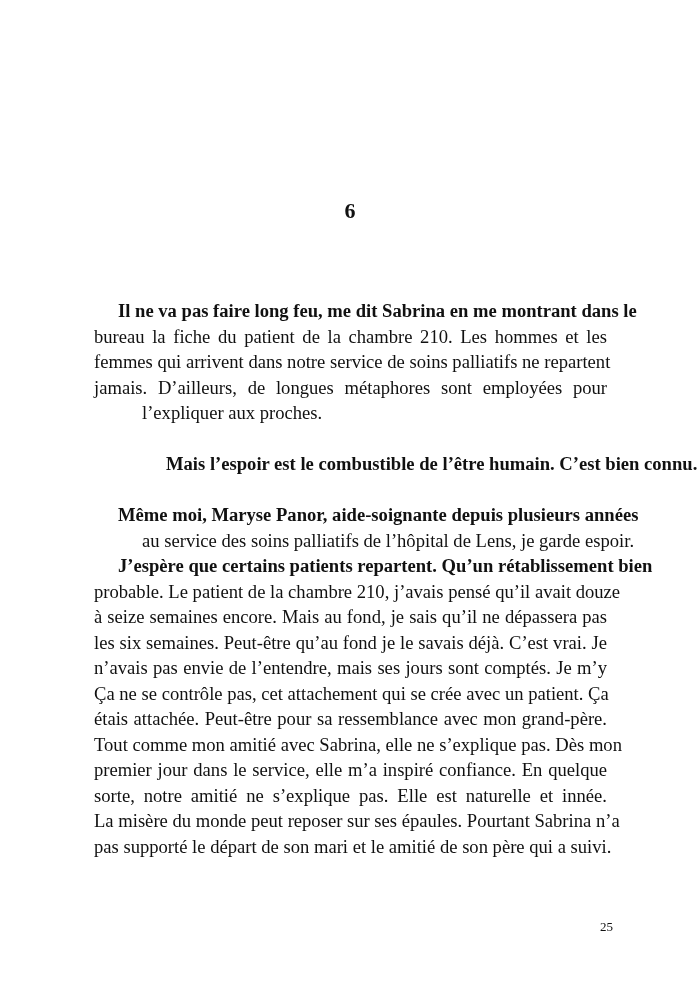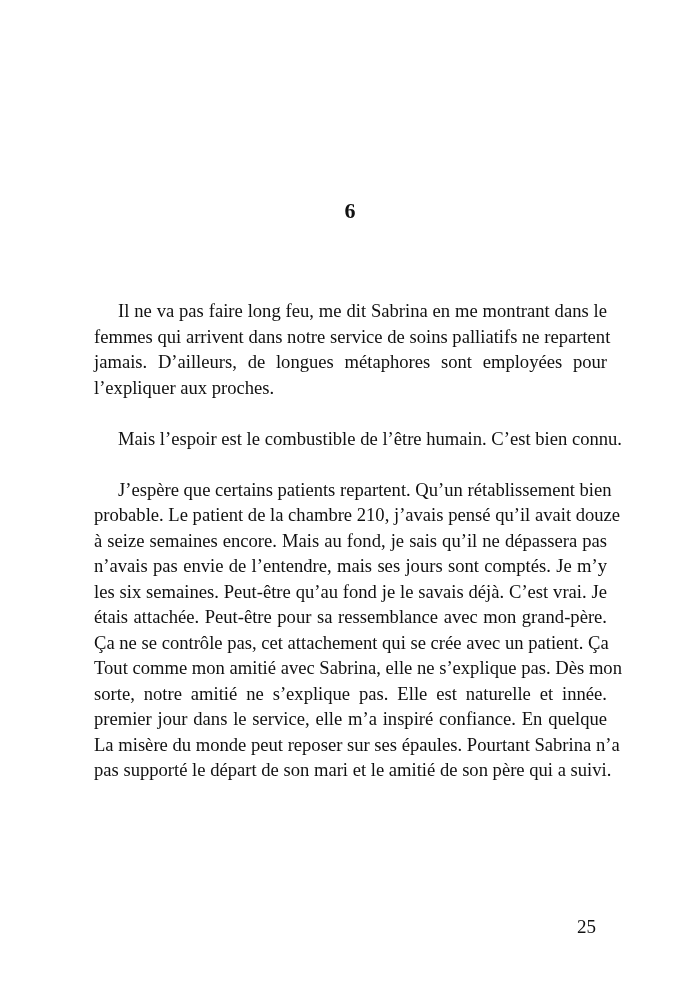--- a/index.html
+++ b/index.html
@@ -14,60 +14,65 @@
     text-align: center; font-weight: bold; font-size: 22px; line-height: 26px;
   }
   .body-text {
     position: absolute; left: 94px; width: 513px; top: 298px;
     font-size: 18.6px; line-height: 25.5px;
   }
   .line {
     display: block; white-space: nowrap; text-align: justify;
     text-align-last: justify; height: 25.5px;
   }
-  .line.last { text-align-last: left; }
-  .line.indent { padding-left: 24px; }
+  .line.last { text-align-last: left; margin-left: 48px; }
+  .line.indent { padding-left: 24px; font-weight: bold; }
   .gap { height: 25.5px; }
   .page-number {
-    position: absolute; right: 104px; top: 916px;
-    font-size: 19px; line-height: 22px;
+    position: absolute; right: 87px; top: 916px;
+    font-size: 13px; line-height: 22px;
   }
 </style>
 </head>
 <body>
 
 <div class="page">
   <div class="chapter-number">6</div>
 
   <div class="body-text">
 
     <div>
       <span class="line indent">Il ne va pas faire long feu, me dit Sabrina en me montrant dans le</span>
+      <span class="line">bureau la fiche du patient de la chambre 210. Les hommes et les</span>
       <span class="line">femmes qui arrivent dans notre service de soins palliatifs ne repartent</span>
       <span class="line">jamais. D’ailleurs, de longues métaphores sont employées pour</span>
       <span class="line last">l’expliquer aux proches.</span>
     </div>
     <div class="gap"></div>
 
     <div>
       <span class="line indent last">Mais l’espoir est le combustible de l’être humain. C’est bien connu.</span>
     </div>
     <div class="gap"></div>
 
+    <div>
+      <span class="line indent">Même moi, Maryse Panor, aide-soignante depuis plusieurs années</span>
+      <span class="line last">au service des soins palliatifs de l’hôpital de Lens, je garde espoir.</span>
+    </div>
 
     <div>
       <span class="line indent">J’espère que certains patients repartent. Qu’un rétablissement bien</span>
       <span class="line">probable. Le patient de la chambre 210, j’avais pensé qu’il avait douze</span>
       <span class="line">à seize semaines encore. Mais au fond, je sais qu’il ne dépassera pas</span>
+      <span class="line">les six semaines. Peut-être qu’au fond je le savais déjà. C’est vrai. Je</span>
       <span class="line">n’avais pas envie de l’entendre, mais ses jours sont comptés. Je m’y</span>
-      <span class="line">les six semaines. Peut-être qu’au fond je le savais déjà. C’est vrai. Je</span>
+      <span class="line">Ça ne se contrôle pas, cet attachement qui se crée avec un patient. Ça</span>
       <span class="line">étais attachée. Peut-être pour sa ressemblance avec mon grand-père.</span>
-      <span class="line">Ça ne se contrôle pas, cet attachement qui se crée avec un patient. Ça</span>
       <span class="line">Tout comme mon amitié avec Sabrina, elle ne s’explique pas. Dès mon</span>
+      <span class="line">premier jour dans le service, elle m’a inspiré confiance. En quelque</span>
       <span class="line">sorte, notre amitié ne s’explique pas. Elle est naturelle et innée.</span>
-      <span class="line">premier jour dans le service, elle m’a inspiré confiance. En quelque</span>
       <span class="line">La misère du monde peut reposer sur ses épaules. Pourtant Sabrina n’a</span>
       <span class="line">pas supporté le départ de son mari et le amitié de son père qui a suivi.</span>
     </div>
   </div>
 
   <div class="page-number">25</div>
 </div>
 
 </body></html>

